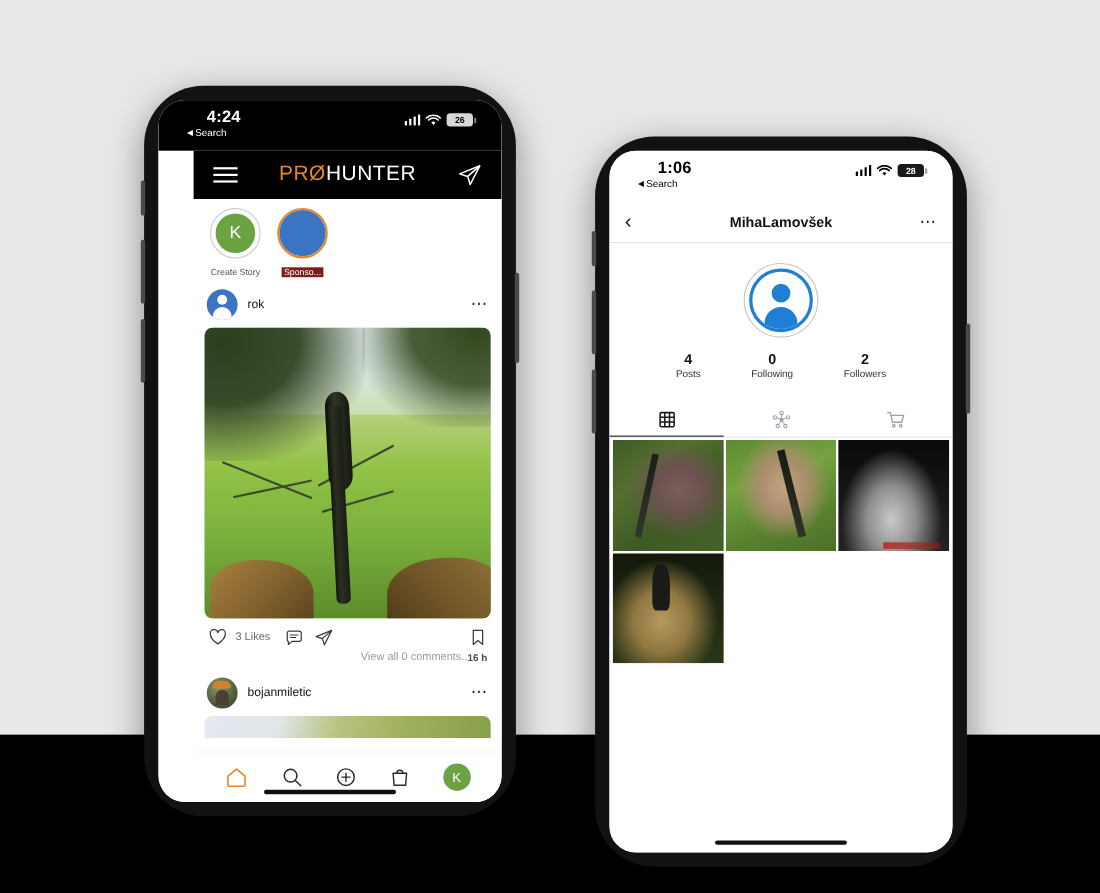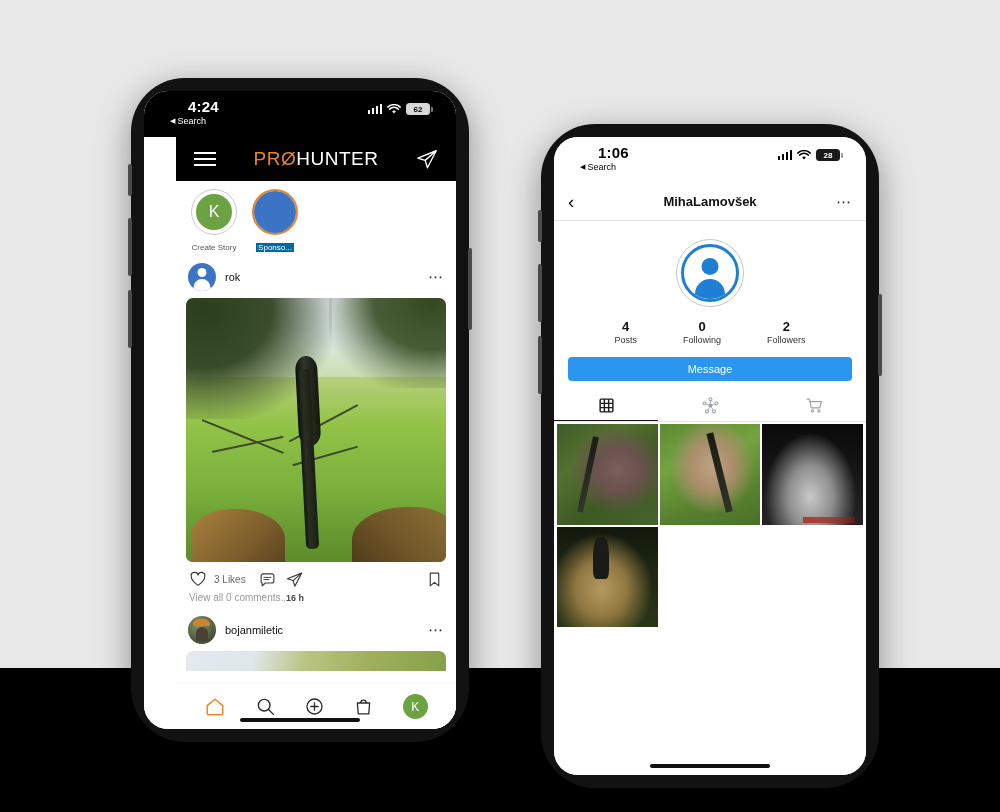--- a/index.html
+++ b/index.html
@@ -110,21 +110,21 @@
     width: 46px; height: 46px; border-radius: 50%;
     display: flex; align-items: center; justify-content: center;
     border: 1.5px solid #c9c9c9;
   }
   .story-ring.sponsored { border: 2px solid #e8872a; }
   .story-av { width: 36px; height: 36px; border-radius: 50%; display:flex; align-items:center; justify-content:center;
               color:#fff; font-size: 16px; }
   .story-av.green { background: #6ba342; }
   .story-av.blue { background: #3c74c4; width: 42px; height: 42px; }
   .story-label { font-size: 8px; color: #555; margin-top: 8px; white-space: nowrap; }
-  .story-label.hl { background: #0369a1; color: #fff; padding: 0 2px; }
+  .story-label.hl { background: #7f1d1d; color: #fff; padding: 0 2px; }
 
   .post { background: #fff; }
   .post-head { display: flex; align-items: center; padding: 7px 12px; gap: 9px; }
   .avatar-default {
     width: 28px; height: 28px; border-radius: 50%;
     background: #3c74c4; position: relative; overflow: hidden; flex: 0 0 auto;
   }
   .avatar-default::before {
     content: ""; position: absolute; left: 50%; top: 5px; transform: translateX(-50%);
     width: 9px; height: 9px; border-radius: 50%; background: #fff;
@@ -191,21 +191,21 @@
   }
   .pi-knee-r {
     position: absolute; right: -4%; bottom: -3%; width: 40%; height: 24%;
     background: linear-gradient(225deg, #8f7337 0%, #6d5326 60%, #4a3919 100%);
     border-radius: 52% 40% 6% 12%;
   }
 
   .post-actions { display: flex; align-items: center; padding: 8px 13px 3px 13px; gap: 10px; }
   .likes-text { font-size: 10px; color: #6a6a6a; margin-left: -3px; margin-right: 3px; }
   .spacer { flex: 1 1 auto; }
-  .post-meta { display: flex; justify-content: flex-start; padding: 1px 13px 6px 13px; align-items: center; }
+  .post-meta { display: flex; justify-content: flex-end; padding: 1px 13px 6px 13px; align-items: center; }
   .comments-link { font-size: 10px; color: #9a9a9a; }
   .timestamp { font-size: 9px; color: #4a4a4a; font-weight: bold; }
 
   .post-img-partial {
     margin: 0 10px; border-radius: 7px 7px 0 0; overflow: hidden;
     height: 20px;
     background: linear-gradient(105deg, #e4eaf0 0%, #dfe7ea 26%, #b9c483 46%, #9fb05c 70%, #87a04a 100%);
   }
 
   .tabbar {
@@ -329,21 +329,21 @@
             <i></i>
           </div>
         <div class="wifi">
           <svg width="14" height="11" viewBox="0 0 14 11">
             <path d="M7 9.6 L5.1 7.3 A3 3 0 0 1 8.9 7.3 Z" fill="#fff"></path>
             <path d="M2.6 5.1 A6.3 6.3 0 0 1 11.4 5.1" stroke="#fff" stroke-width="1.5" fill="none" stroke-linecap="round"></path>
             <path d="M0.8 3.1 A9 9 0 0 1 13.2 3.1" stroke="#fff" stroke-width="1.5" fill="none" stroke-linecap="round"></path>
           </svg>
         </div>
         <div class="battery">
-          <span>62</span>
+          <span>26</span>
         </div>
       </div>
     </div>
 
     <div class="app-left">
 
       <div class="app-header">
         <div class="hamburger">
           <span></span>
             <span></span>
@@ -534,21 +534,20 @@
           <div class="stat-num">0</div>
           <div class="stat-lbl">Following</div>
         </div>
         <div class="stat">
           <div class="stat-num">2</div>
           <div class="stat-lbl">Followers</div>
         </div>
       </div>
 
       <div class="prof-btns">
-        <div class="pbtn">Message</div>
       </div>
 
       <div class="prof-tabs">
         <div class="ptab active">
           <span>
             <svg width="17" height="17" viewBox="0 0 24 24">
               <rect x="3" y="3" width="18" height="18" rx="1.5" fill="none" stroke="#1a1a1a" stroke-width="2"></rect>
               <path d="M9 3 V21 M15 3 V21 M3 9 H21 M3 15 H21" stroke="#1a1a1a" stroke-width="2"></path>
             </svg>
           </span>

